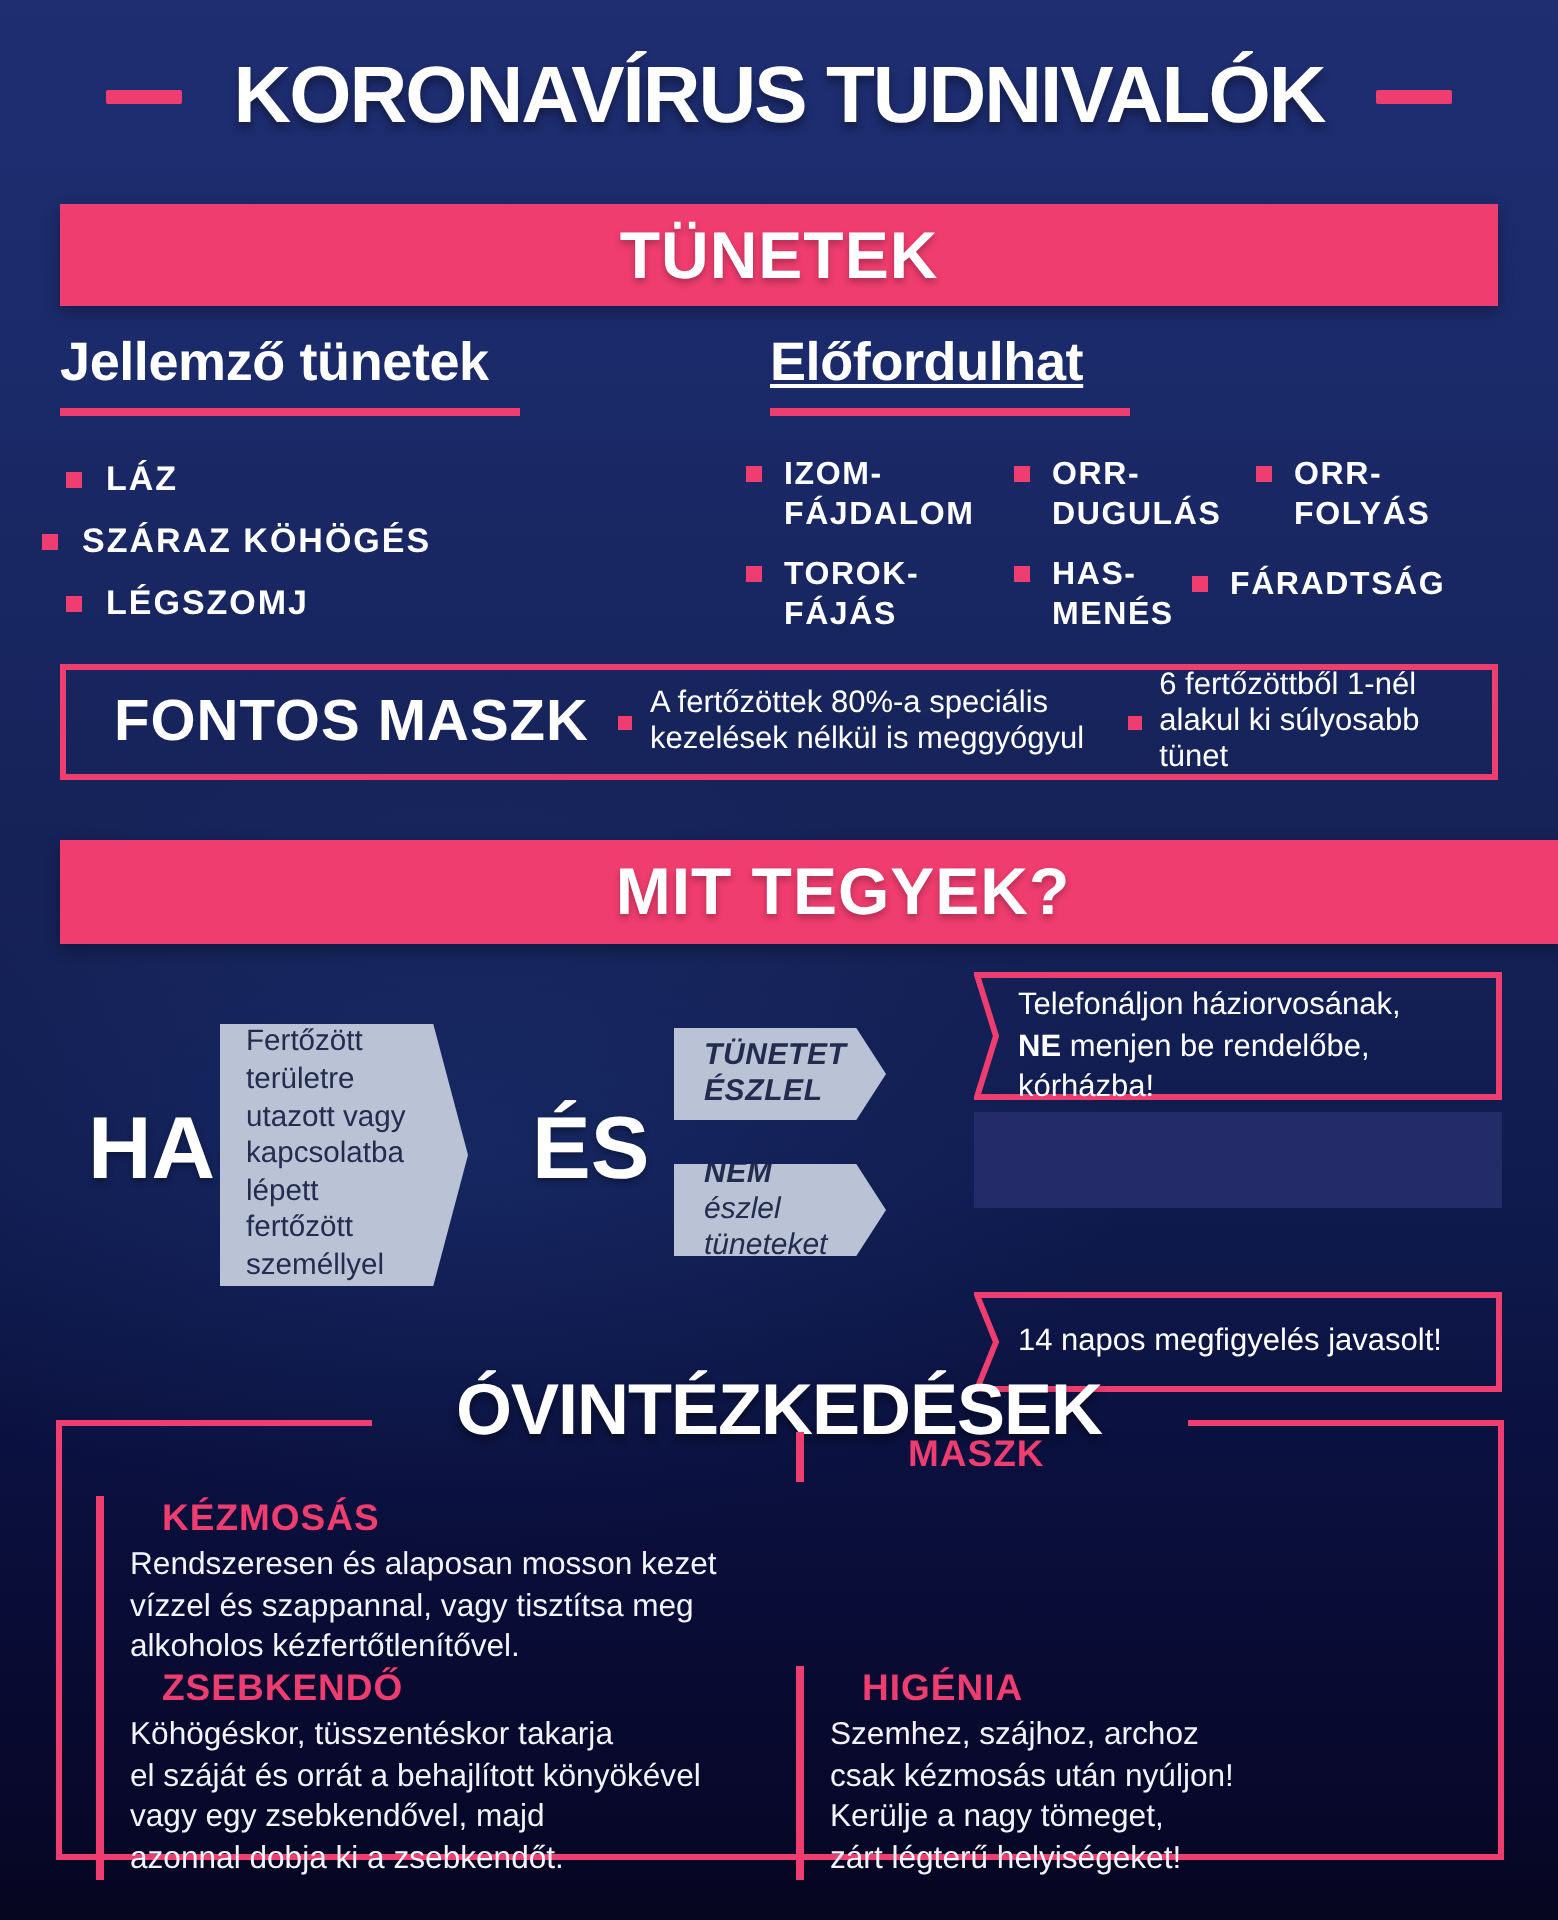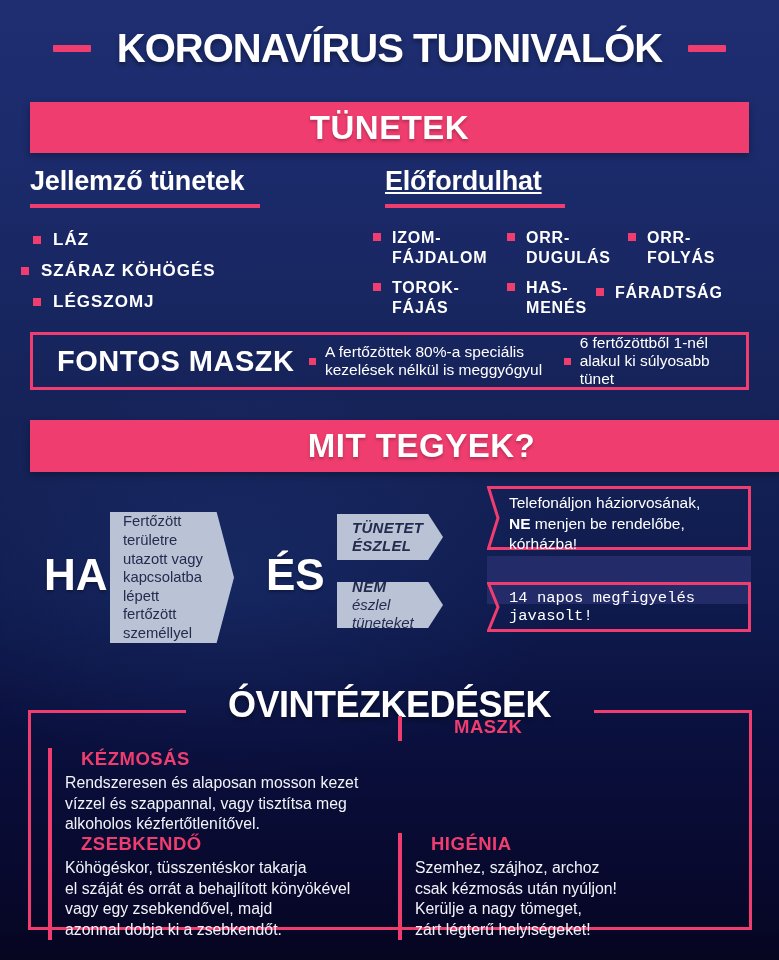--- a/index.html
+++ b/index.html
@@ -58,21 +58,21 @@
   .small-arrow .pre{white-space:pre-line;}
   .arrow-symptom{top:514px;font-weight:bold;letter-spacing:.3px;white-space:pre-line;}
   .arrow-nosymptom{top:582px;}
 
   .notched{left:487px;width:264px;}
   .notched svg{position:absolute;inset:0;}
   .phone-box{top:486px;height:64px;}
   .phone-text{position:absolute;left:22px;top:7px;font-size:15.5px;line-height:20.5px;}
   .phone-text .b{font-weight:bold;}
   .navy-rect{left:487px;top:556px;width:264px;height:48px;background:#232b68;}
-  .obs-box{top:582px;height:50px;font-family:Liberation Mono, monospace;}
+  .obs-box{top:646px;height:50px;}
   .obs-text{position:absolute;left:22px;top:0;height:100%;display:flex;align-items:center;font-size:15.5px;}
 
   
   .ov-title{top:684px;left:0;right:0;text-align:center;font-size:36px;font-weight:800;letter-spacing:-0.5px;
     text-shadow:0 3px 4px rgba(0,0,0,.4);}
   .ov-box{left:28px;top:710px;width:724px;height:220px;border:3px solid #ee3d6e;border-top:none;box-sizing:border-box;}
   .ov-topseg{top:710px;height:3px;background:#ee3d6e;}
   .ov-topseg.l{left:28px;width:158px;}
   .ov-topseg.r{left:594px;width:158px;}
 

